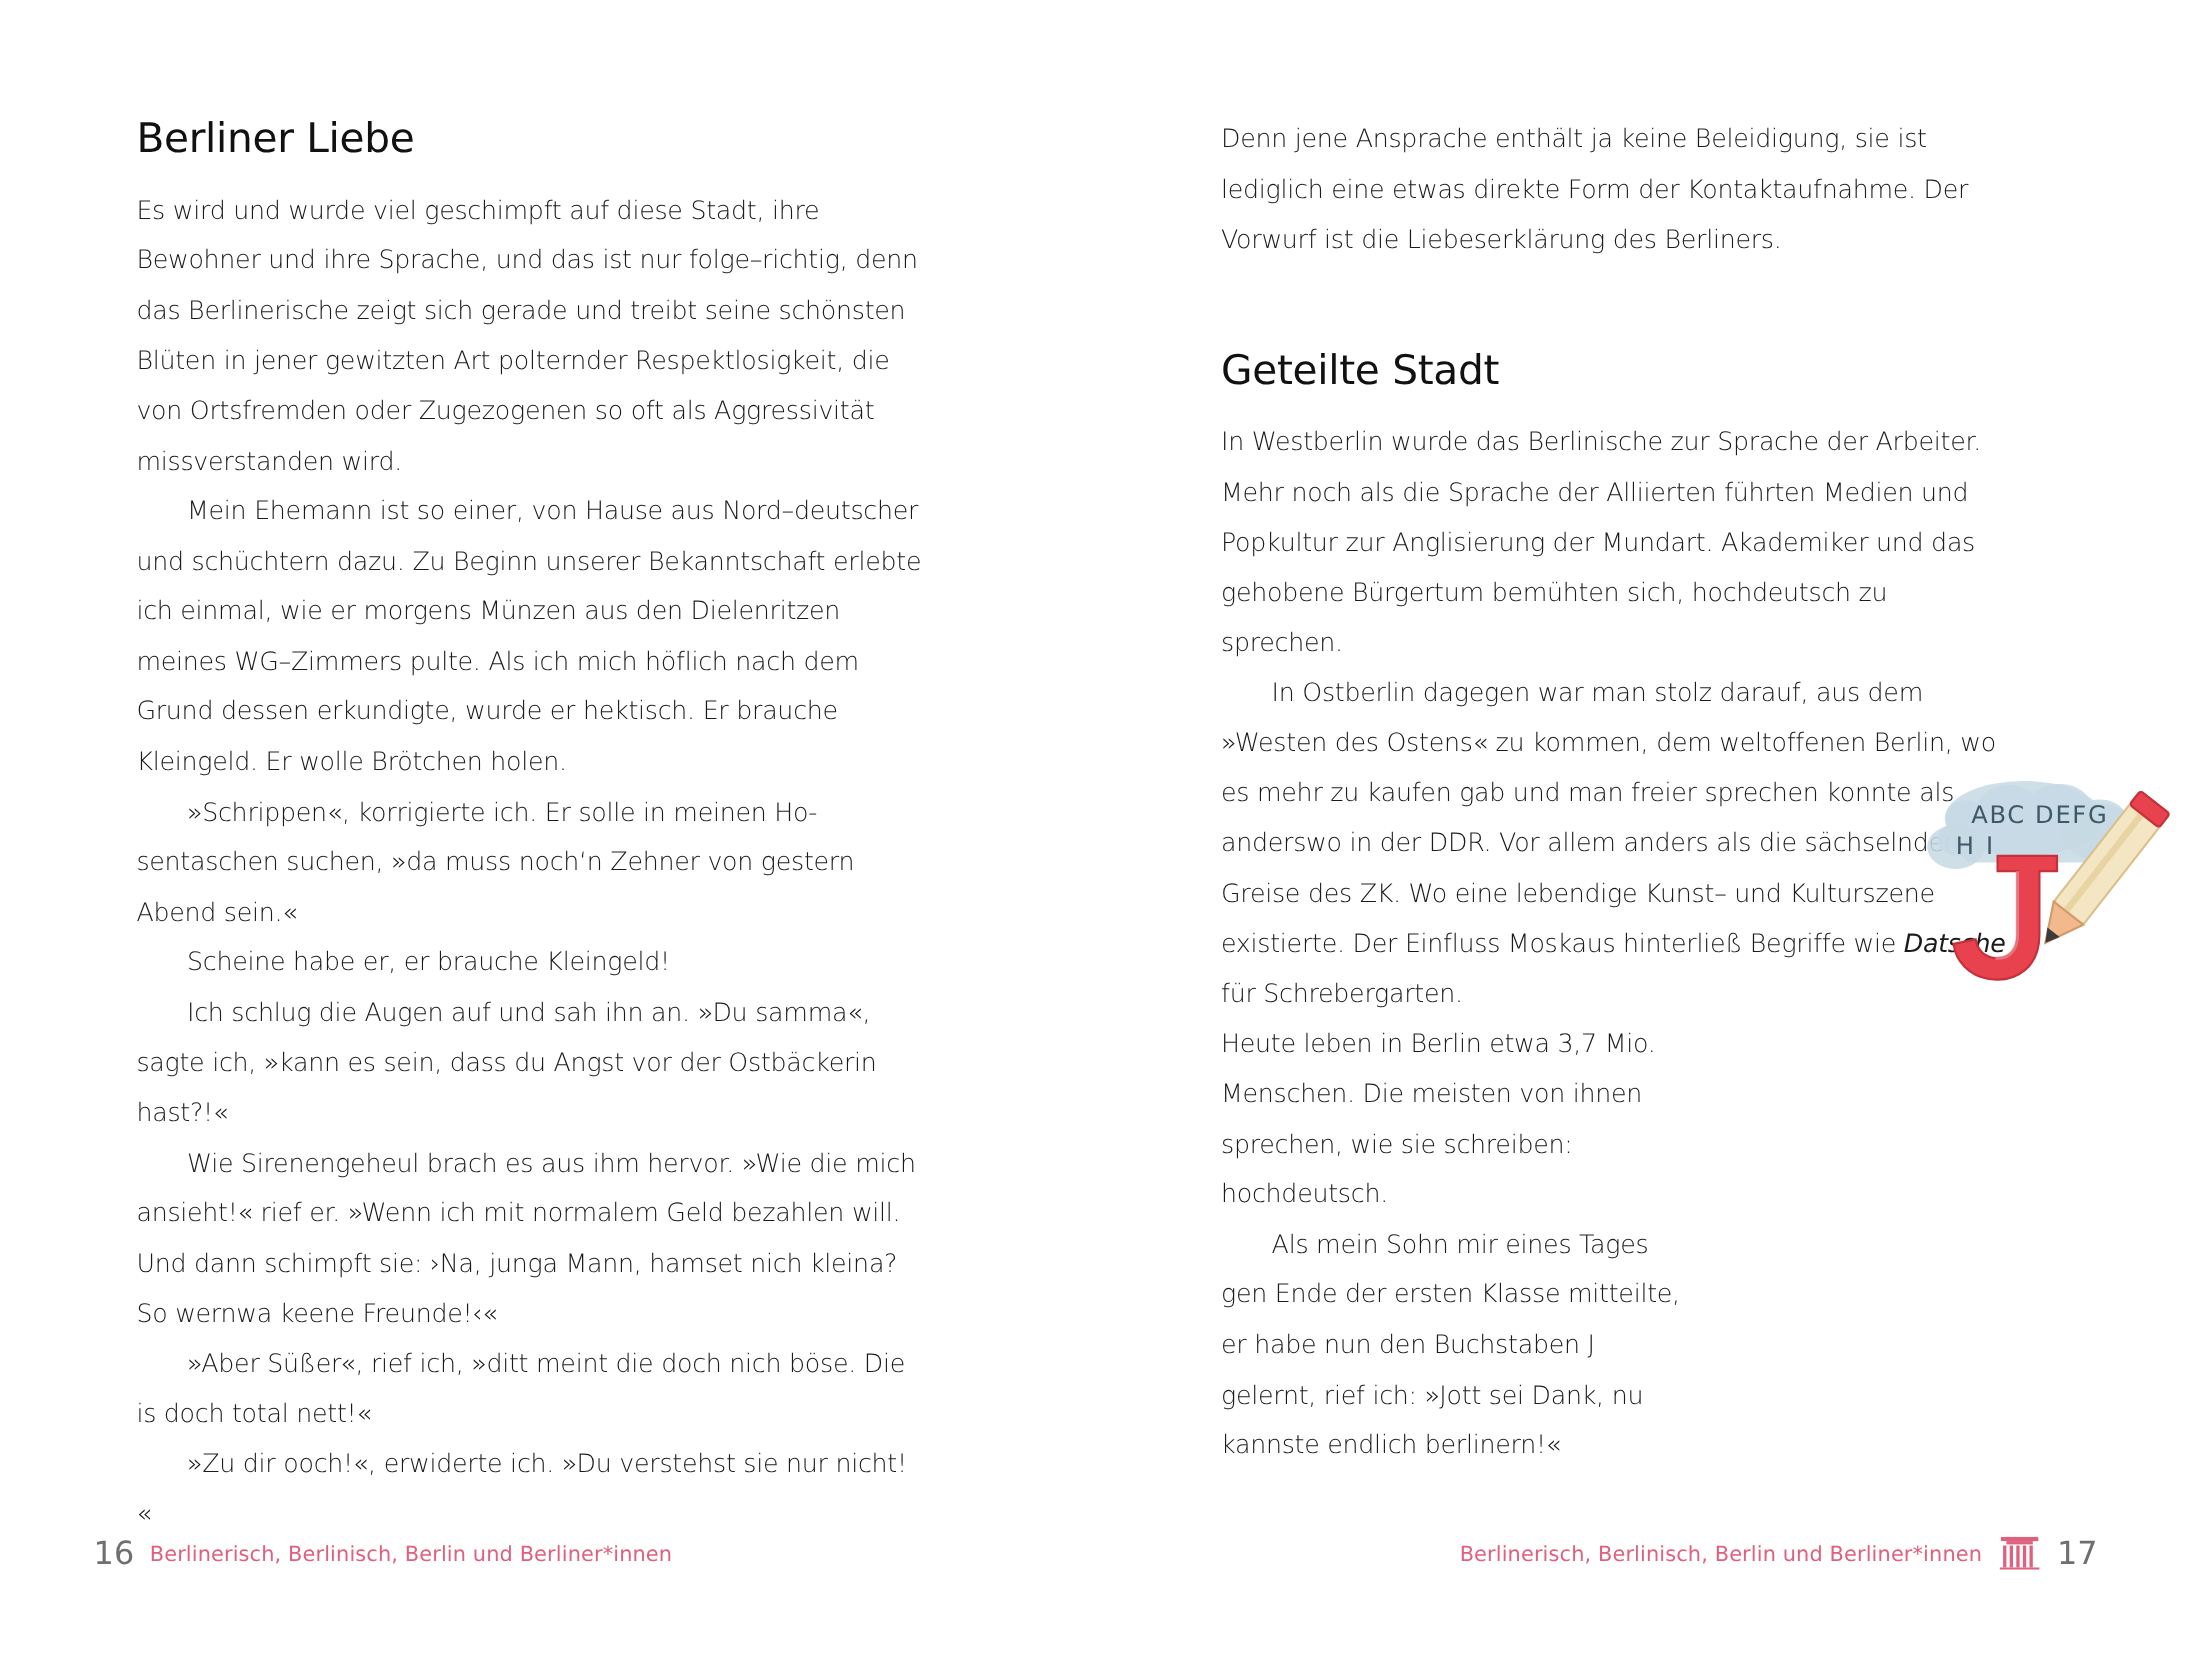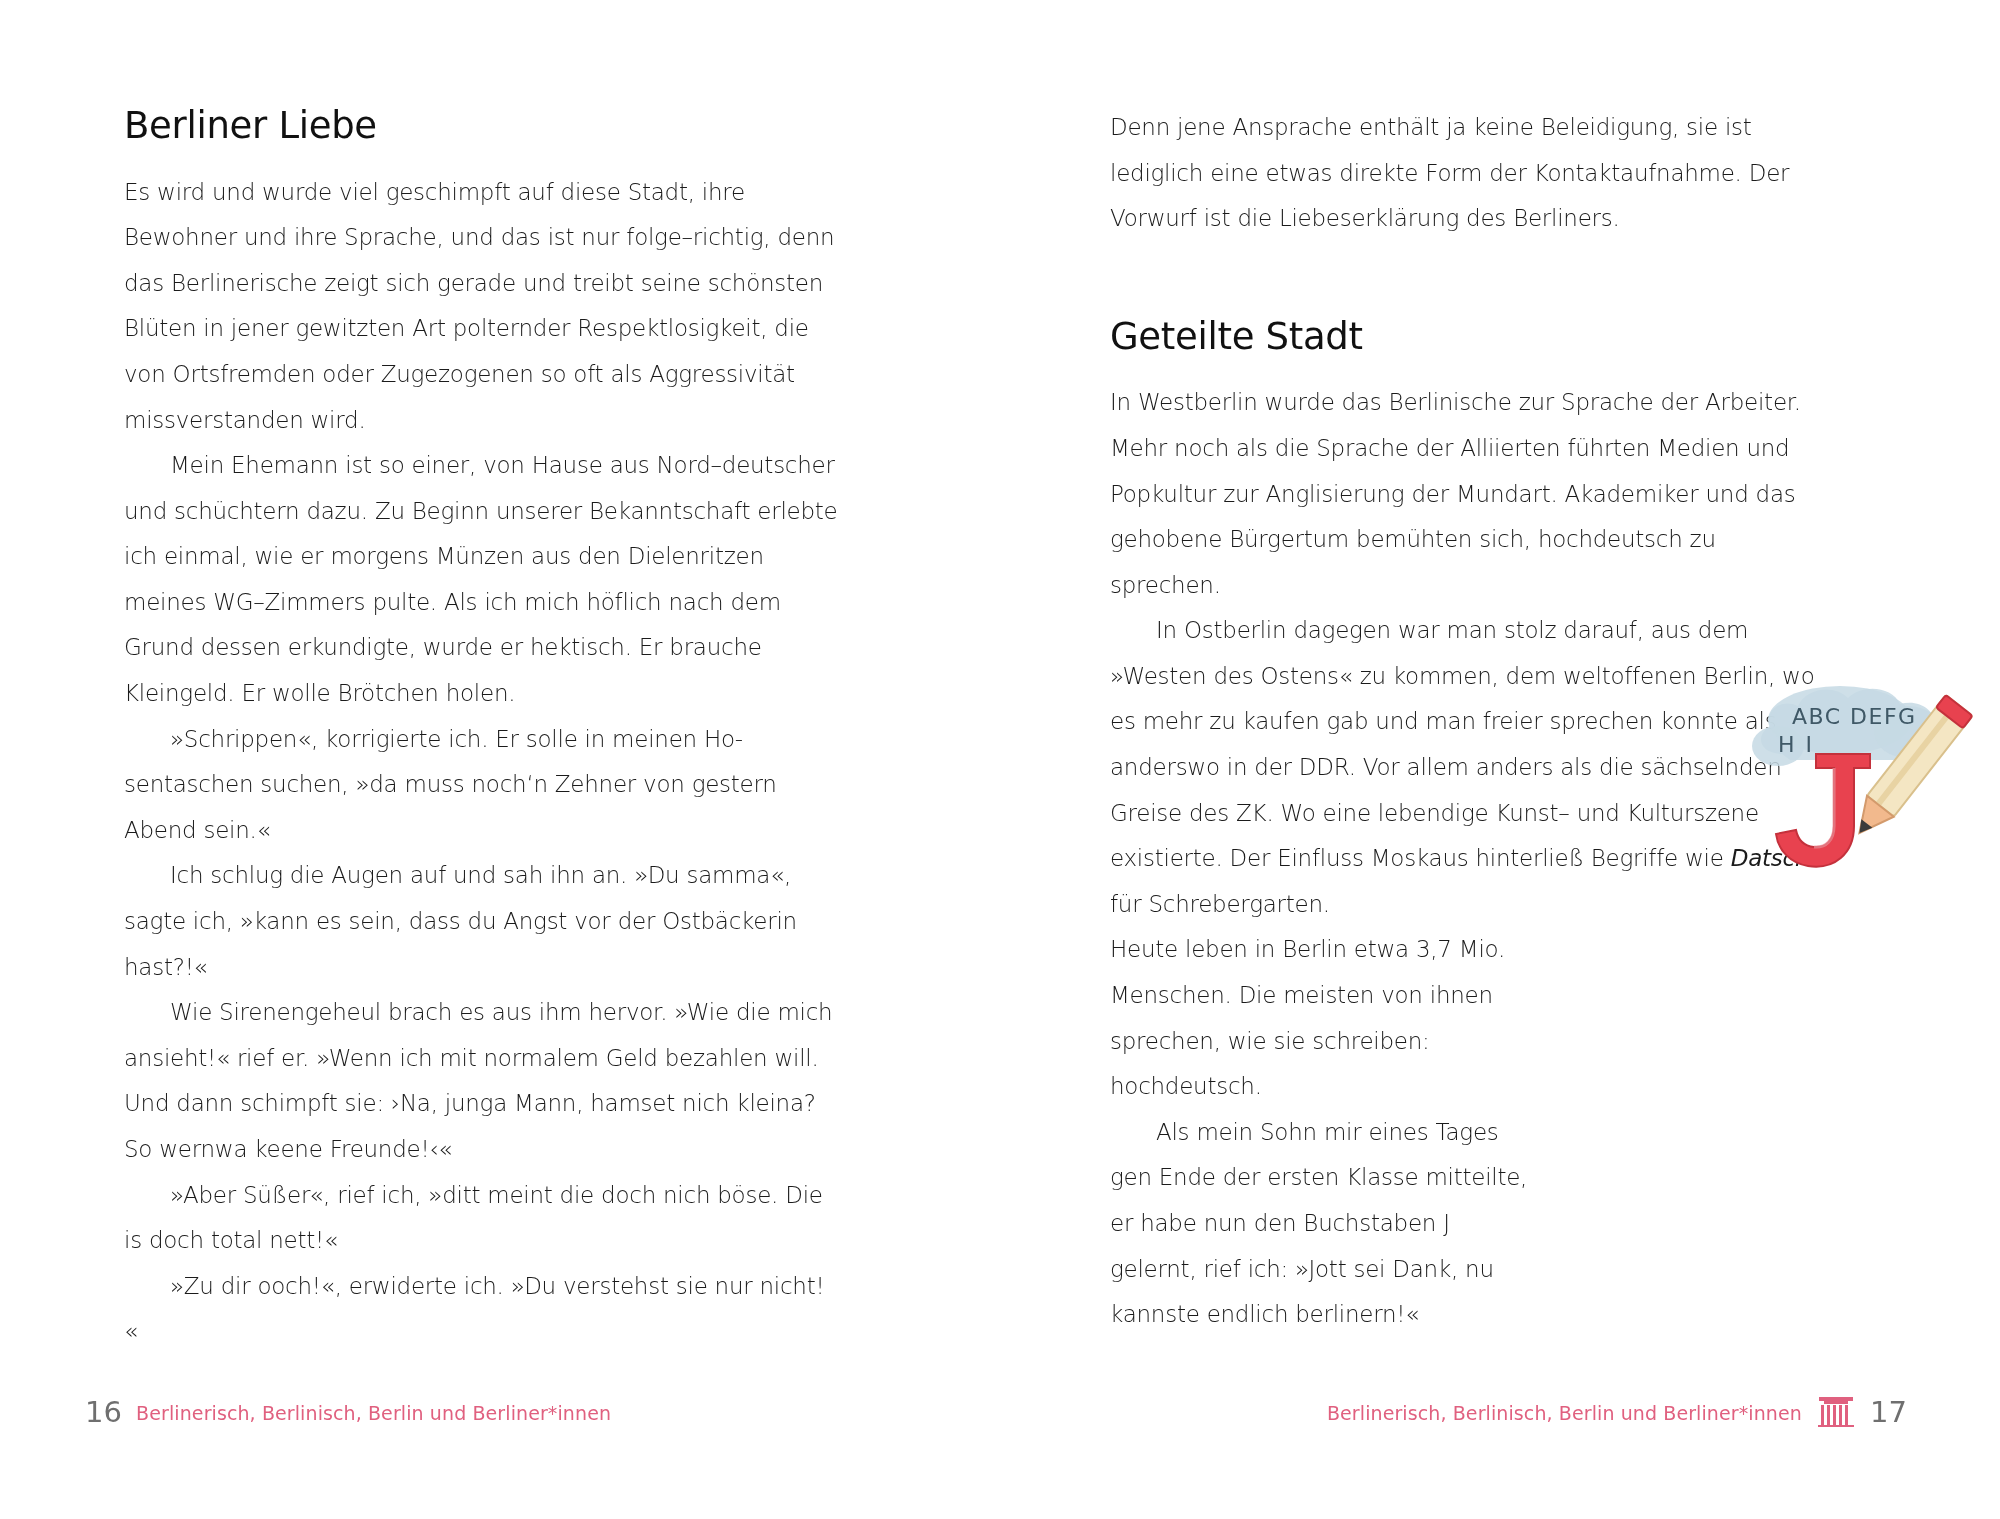--- a/index.html
+++ b/index.html
@@ -84,39 +84,40 @@
     top: 2px;
   }
   .run-head { line-height: 1; position: relative; top: -2px; }
 
   .gate-icon { width: 40px; height: 30px; display: block; position: relative; top: 2px;}
 
   
   .illustration {
     position: absolute;
     right: 12px;
-    top: 676px;
+    top: 700px;
     width: 258px;
     height: 215px;
   }
   .illustration svg { display: block; }
 </style>
 </head>
 <body>
 
 <div class="spread">
 
   <div class="page page-left">
     <div class="col">
 
       <h2 class="section-title">Berliner Liebe</h2>
 
       <p class="body">Es wird und wurde viel geschimpft auf diese Stadt, ihre Bewohner und ihre Sprache, und das ist nur folge–richtig, denn das Berlinerische zeigt sich gerade und treibt seine schönsten Blüten in jener gewitzten Art polternder Respektlosigkeit, die von Ortsfremden oder Zugezogenen so oft als Aggressivität missverstanden wird.</p>
       <p class="body indent">Mein Ehemann ist so einer, von Hause aus Nord–deutscher und schüchtern dazu. Zu Beginn unserer Bekanntschaft erlebte ich einmal, wie er morgens Münzen aus den Dielenritzen meines WG–Zimmers pulte. Als ich mich höflich nach dem Grund dessen erkundigte, wurde er hektisch. Er brauche Kleingeld. Er wolle Brötchen holen.</p>
       <p class="body indent">»Schrippen«, korrigierte ich. Er solle in meinen Ho­sentaschen suchen, »da muss noch‘n Zehner von gestern Abend sein.«</p>
+      <p class="body indent">Scheine habe er, er brauche Kleingeld!</p>
       <p class="body indent">Ich schlug die Augen auf und sah ihn an. »Du samma«, sagte ich, »kann es sein, dass du Angst vor der Ostbäckerin hast?!«</p>
       <p class="body indent">Wie Sirenengeheul brach es aus ihm hervor. »Wie die mich ansieht!« rief er. »Wenn ich mit normalem Geld bezahlen will. Und dann schimpft sie: ›Na, junga Mann, hamset nich kleina? So wernwa keene Freunde!‹«</p>
       <p class="body indent">»Aber Süßer«, rief ich, »ditt meint die doch nich böse. Die is doch total nett!«</p>
       <p class="body indent">»Zu dir ooch!«, erwiderte ich. »Du verstehst sie nur nicht! «</p>
     </div>
 
     <div class="footer footer-left">
       <span class="folio">16</span>
       <span class="run-head">Berlinerisch, Berlinisch, Berlin und Berliner*innen</span>
     </div>

